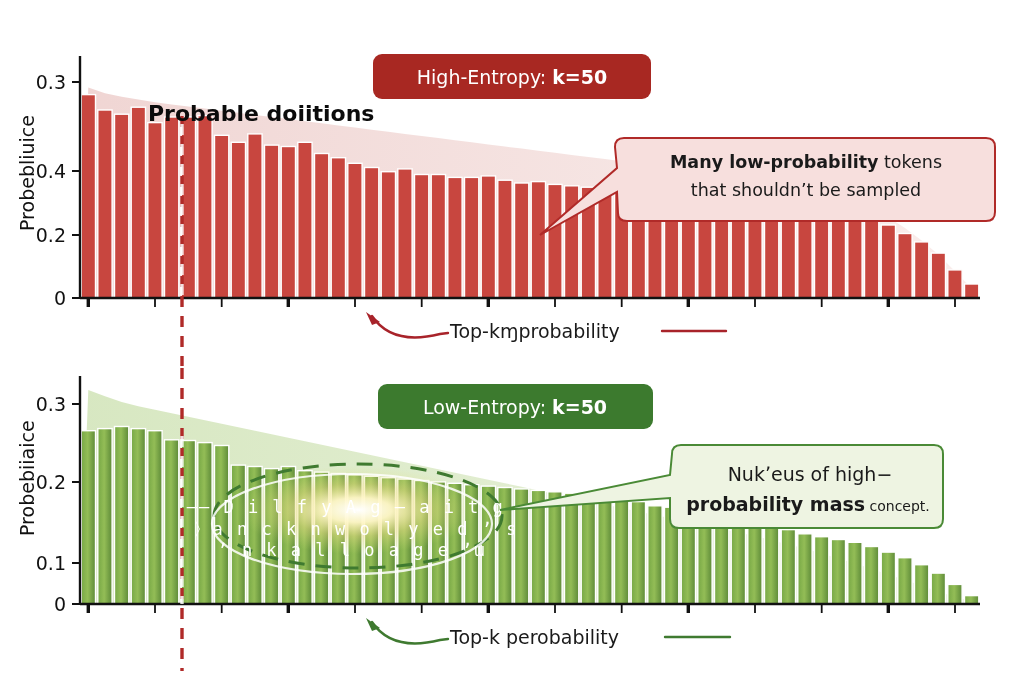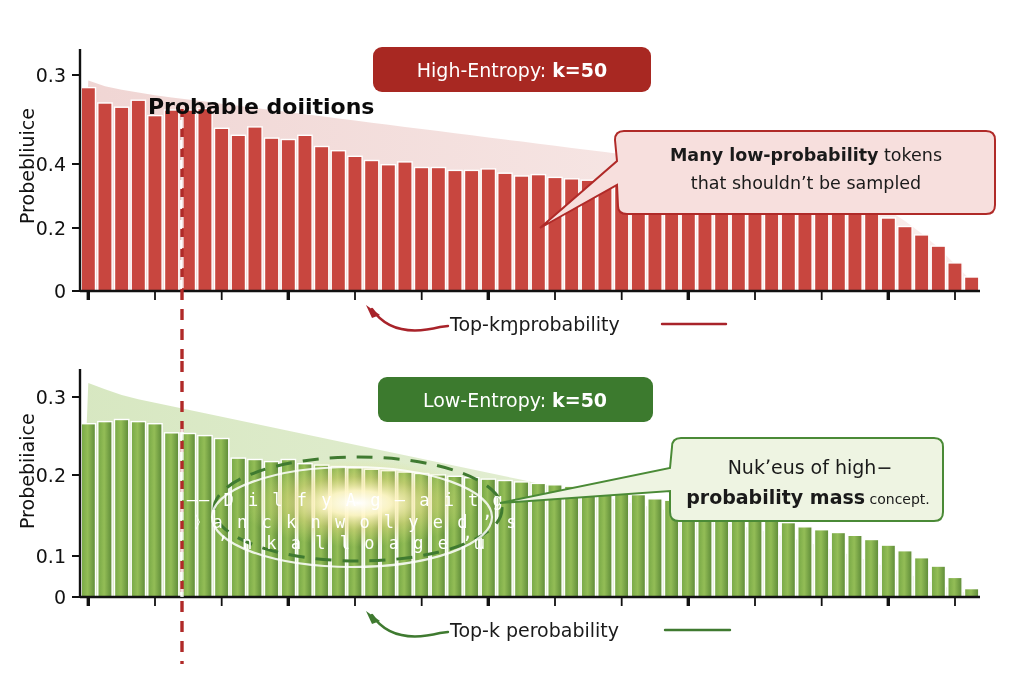--- a/index.html
+++ b/index.html
@@ -3,21 +3,21 @@
 <meta charset="utf-8">
 <style>
   html,body{margin:0;padding:0;}
   body{
     width:1024px;height:683px;
     background:#ffffff;
     font-family:"DejaVu Sans", sans-serif;
     overflow:hidden;
     position:relative;
   }
-  #root{position:absolute;left:0;top:9px;width:1024px;height:560px;}
+  #root{position:absolute;left:0;top:16px;width:1024px;height:560px;}
   svg#scene{position:absolute;left:0;top:0;width:1024px;height:683px;}
 
   .ylab{
     font-family:"DejaVu Sans", sans-serif;
     font-size:19px;fill:#111;
   }
   .ytick{
     font-family:"DejaVu Sans", sans-serif;
     font-size:19px;fill:#111;
   }

